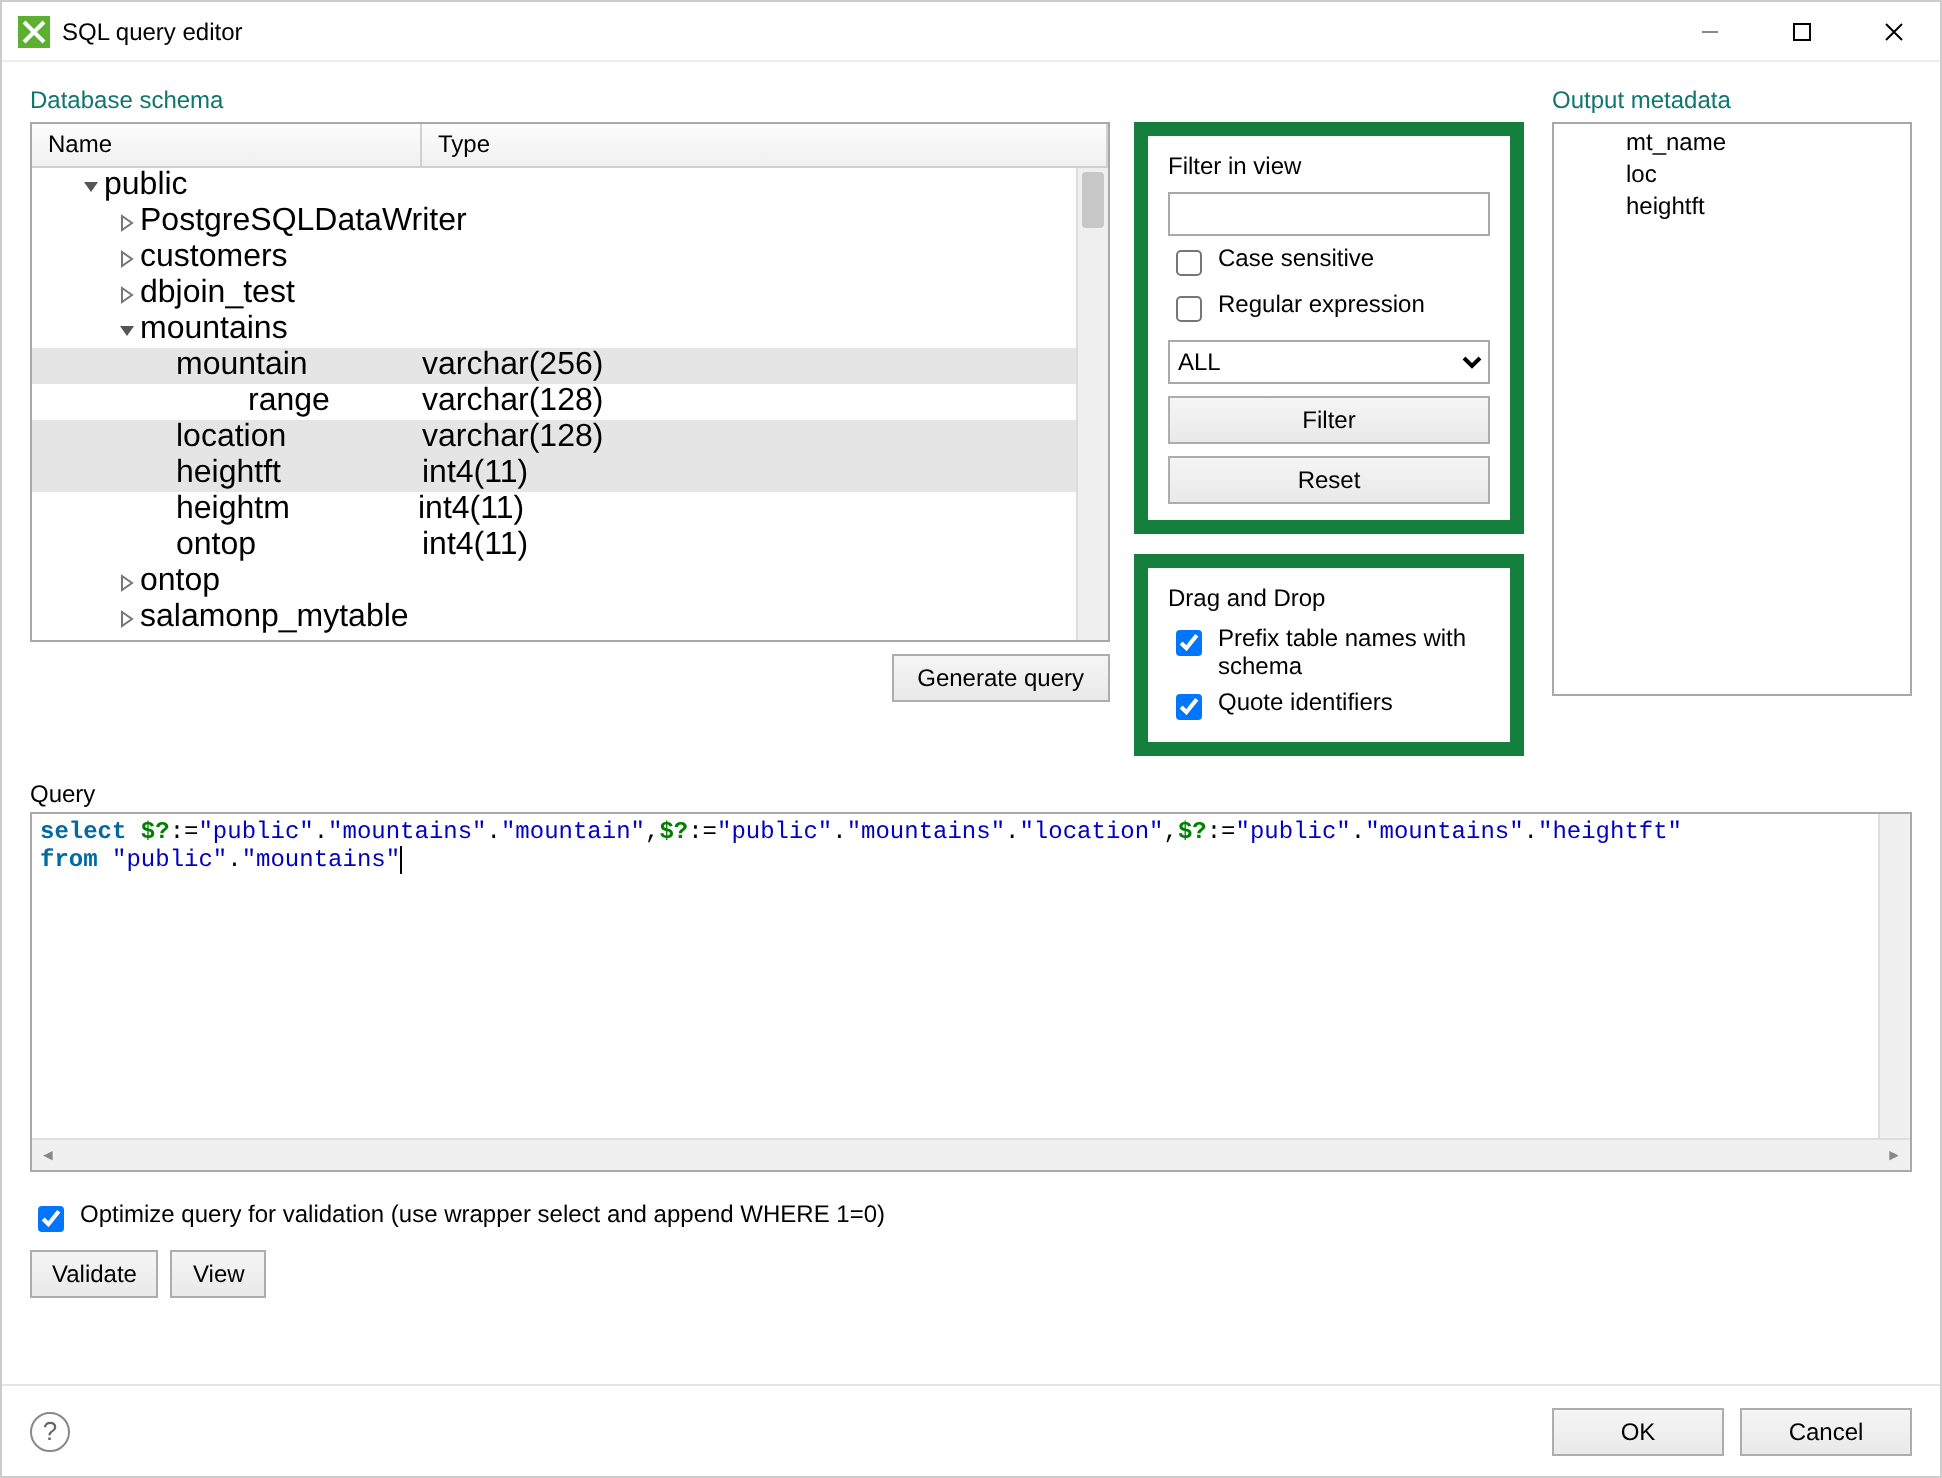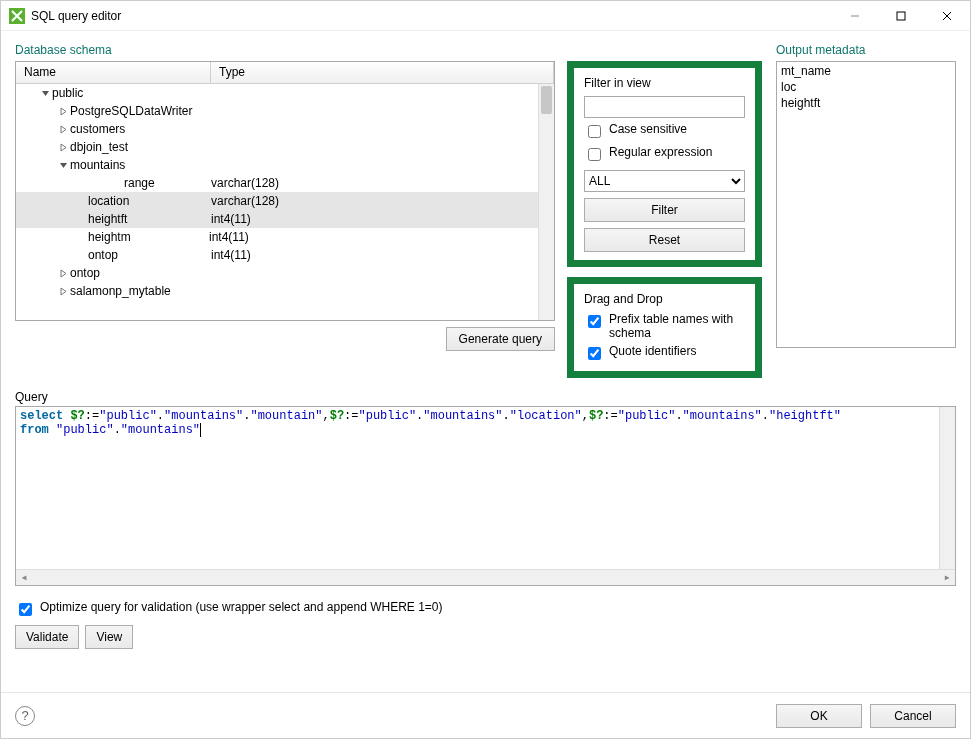--- a/index.html
+++ b/index.html
@@ -19,42 +19,42 @@
   .group-label { font-size:12px; margin-bottom:4px; color:#0f766e; }
 
   .schema-flex { display:flex; gap:12px; align-items:flex-start; }
   .tree-wrap { flex:1; }
   .tree-table { border:1px solid #a9a9a9; height: 260px; position:relative; background:#fff; }
   .tree-headers { display:flex; height:22px; border-bottom:1px solid #d0d0d0; background:linear-gradient(#fdfdfd,#f0f0f0); }
   .th { padding:3px 8px; border-right:1px solid #d0d0d0; font-size:12px; }
   .th.name { width: 195px; }
   .th.type { flex:1; }
   .tree-body { position:absolute; top:22px; bottom:0; left:0; right:16px; overflow:hidden; }
-  .tree-body .row { display:flex; height:18px; align-items:center; padding-left:4px; font-size:12px; }
+  .tree-body .row { display:flex; height:18px; align-items:center; padding-left:4px; font-size:16px; }
   .tree-body .row.sel { background:#e5e5e5; } .row .indent1 { width:18px; } .row .indent2{width:36px;} .row .indent3{width:54px;}
   .row .caret { width:14px; display:inline-flex; justify-content:center; color:#666; }
   .row .caret svg { width:9px; height:9px; }
   .row .nm { width: 165px; }
   .row .tp { flex:1; color:#000; }
   .scrollbar-v { position:absolute; top:22px; right:0; width:16px; bottom:0; background:#f0f0f0; border-left:1px solid #ddd; }
   .thumb { position:absolute; left:2px; right:2px; top:2px; height:28px; background:#c7c7c7; border-radius:2px; }
 
   .schema-right { width:195px; display:flex; flex-direction:column; gap:10px; }
   .box { border:7px solid #15803d; padding:8px 10px; }
   .box-title { font-size:12px; margin-bottom:6px; }
   input[type=text], select { width:100%; height:22px; border:1px solid #a9a9a9; background:#fff; font-size:12px; padding:0 0; }
   .chk { display:flex; gap:5px; margin-top:4px; font-size:12px; }
   .chk input { width:13px; height:13px; }
   .btn { height:24px; border:1px solid #adadad; background:linear-gradient(#f5f5f5,#e9e9e9); font-size:12px; display:flex; align-items:center; justify-content:center; cursor:pointer; }
   .btn.full { width:100%; }
   .gen-row { display:flex; justify-content:flex-end; margin-top:6px; }
   .gen-row .btn { padding:0 12px; }
 
   .output-list { border:1px solid #a9a9a9; height:287px; padding:2px 4px; font-size:12px; background:#fff; }
-  .output-list div { height:16px; }
+  .output-list div { height:16px;margin-left:32px; }
 
   .query-group { margin-top:12px; flex:1; display:flex; flex-direction:column; }
   .query-label { font-size:12px; margin-bottom:2px; }
   .editor { border:1px solid #a9a9a9; height:180px; position:relative; font-family: Consolas, "Courier New", monospace; font-size:12px; padding:2px 4px; background:#fff; overflow:hidden; }
   .editor .tok-k { color:#0369a1; font-weight:bold; }
   .editor .tok-p { color:#008000; font-weight:bold; }
   .editor .tok-s { color:#0000c0; }
   .editor .tok-op{ color:#000; }
   .editor-line { white-space:pre; }
   .editor-caret { display:inline-block; width:1px; height:14px; background:#000; vertical-align:text-bottom; }
@@ -159,20 +159,26 @@
                   </div>
                   <div class="row">
                     <span class="indent2"></span>
                     <span class="caret">
                       <svg viewBox="0 0 9 9">
                         <path d="M1 2 L8 2 L4.5 7 Z" fill="#555"></path>
                       </svg>
                     </span>
                     <span class="nm" style="width: 141px;">mountains</span>
                     <span class="tp"></span>
+                  </div>
+                  <div class="row sel">
+                    <span class="indent3"></span>
+                    <span class="caret"></span>
+                    <span class="nm" style="width: 123px;">mountain</span>
+                    <span class="tp">varchar(256)</span>
                   </div>
                   <div class="row">
                     <span class="indent3"></span>
                     <span class="caret"></span>
                     <span class="nm" style="width: 123px; padding-left: 36px;">range</span>
                     <span class="tp">varchar(128)</span>
                   </div>
                   <div class="row sel">
                     <span class="indent3"></span>
                     <span class="caret"></span>

